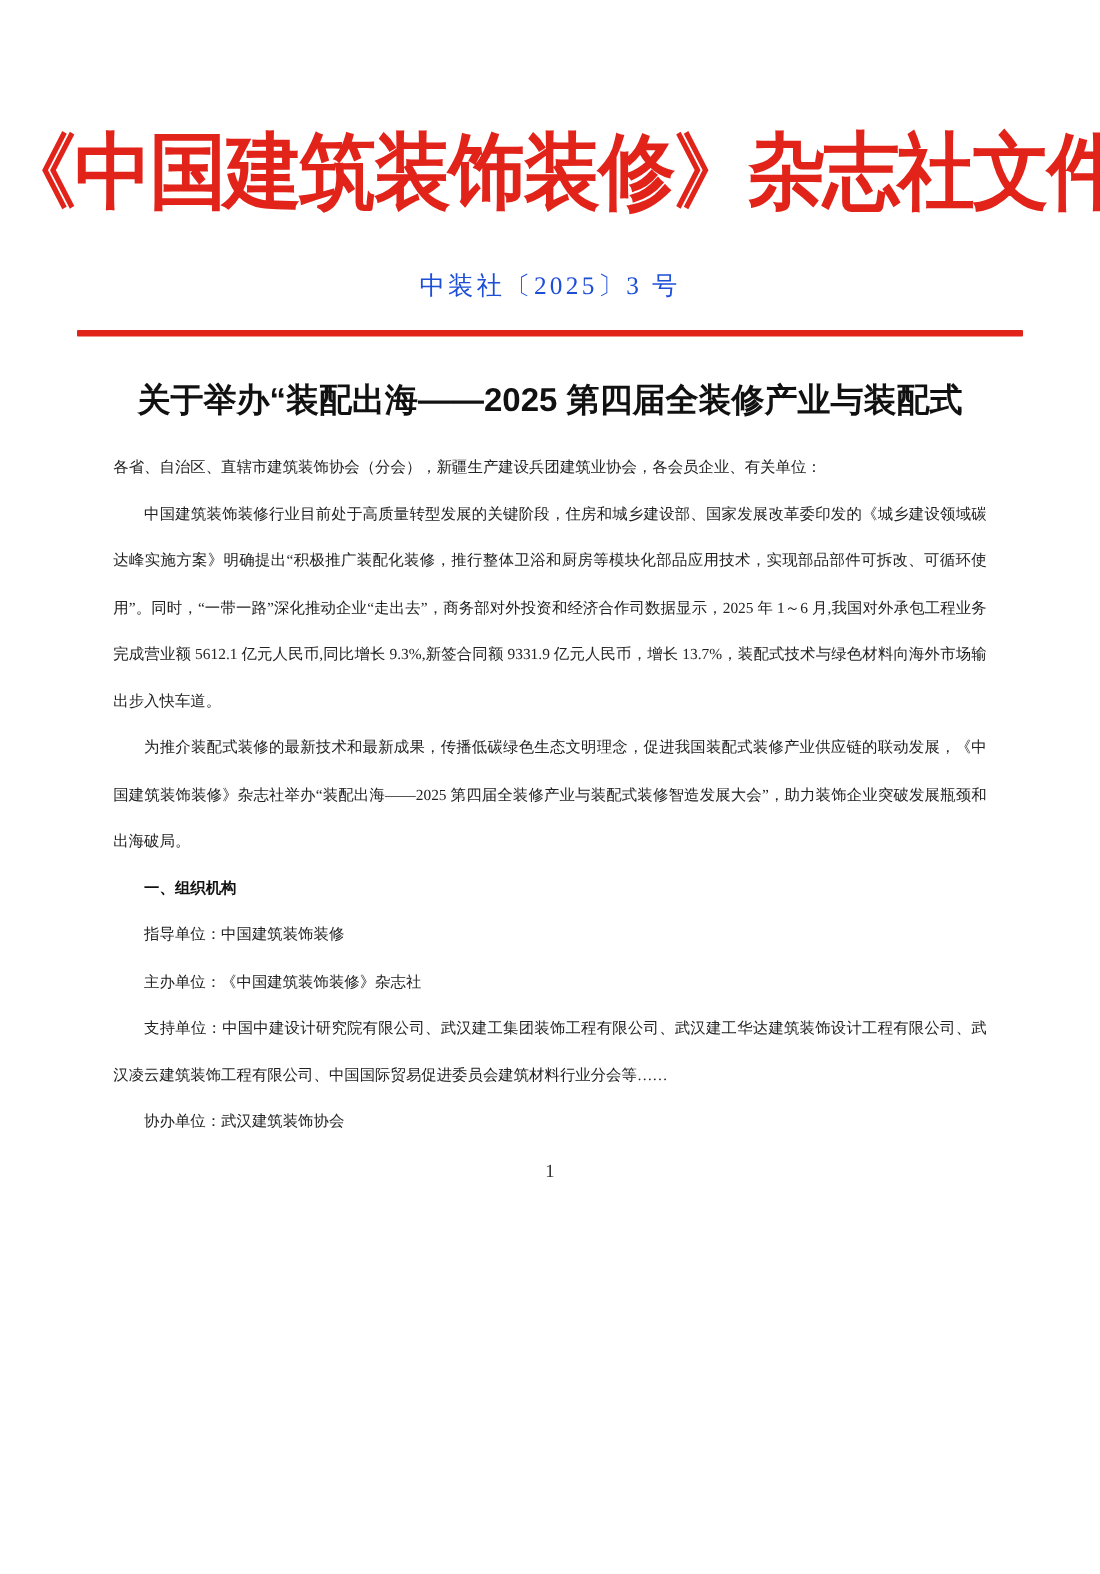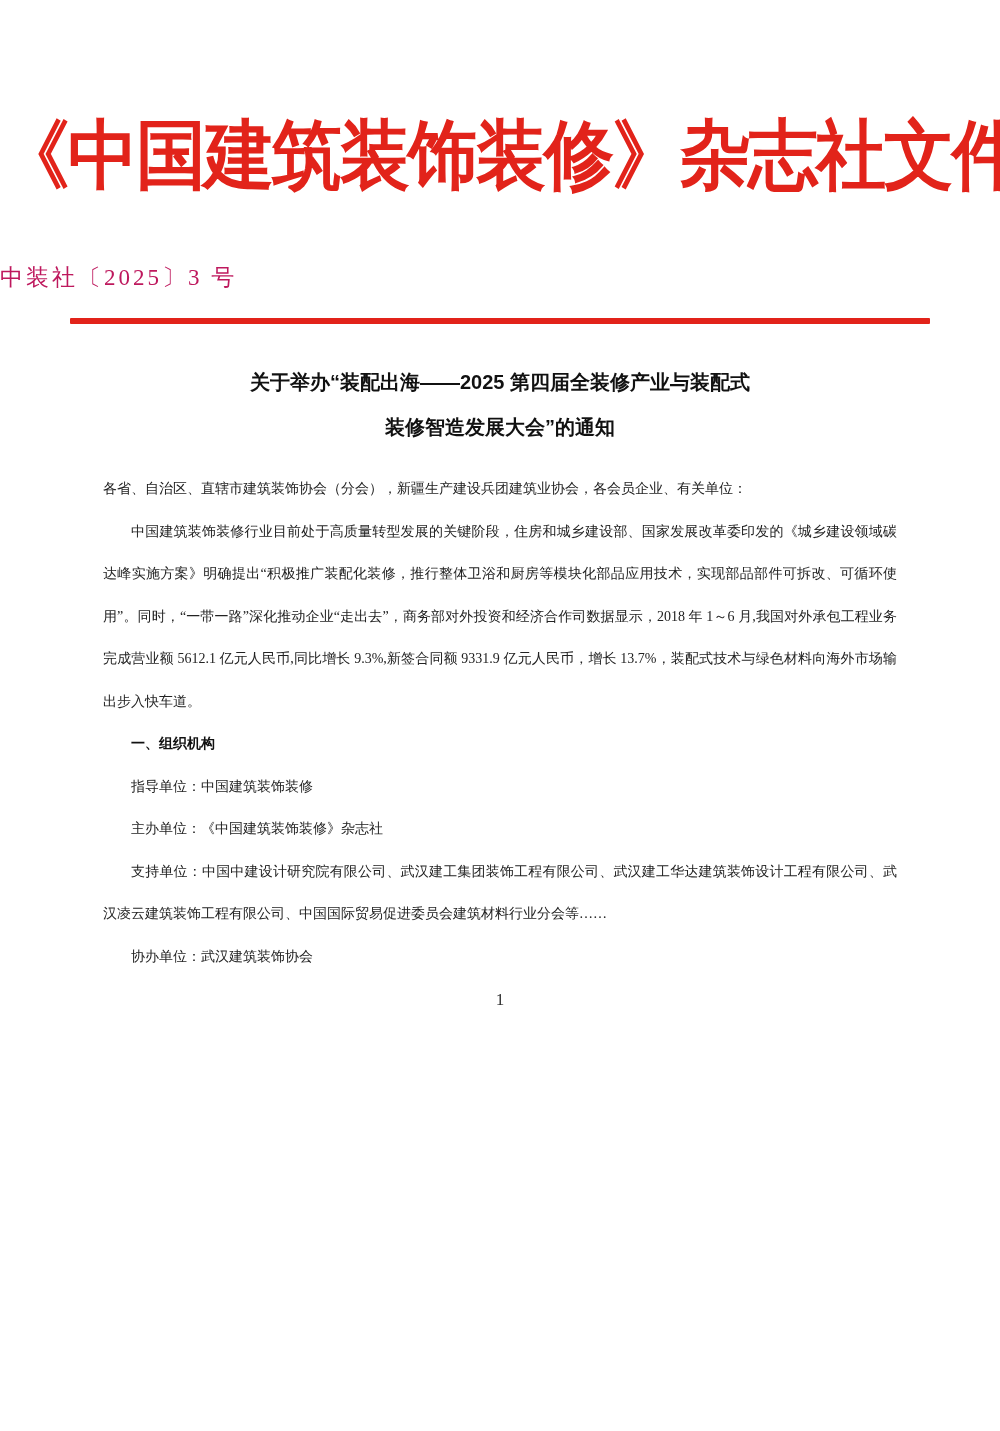--- a/index.html
+++ b/index.html
@@ -23,40 +23,40 @@
     font-weight: bold;
     font-size: 70px;
     line-height: 92px;
     color: var(--accent, #e2231a);
     white-space: nowrap;
     letter-spacing: -2px;
     transform: scaleY(1.08);
     transform-origin: top center;
   }
   .doc-number {
-    margin-top: 74px;
-    text-align: left;
+    margin-top: 56px;
+    text-align: center;
     font-family: "Liberation Serif", "DejaVu Serif", serif;
     font-size: 23px;
     line-height: 28px;
     letter-spacing: 3px;
-    color: #be185d;
+    color: #1d4ed8;
   }
   .red-rule {
     margin: 26px 70px 0 70px;
     height: 6px;
     background: var(--accent, #e2231a);
     border-radius: 1px;
   }
   .notice-title {
     margin-top: 36px;
     text-align: center;
     font-family: "Liberation Sans", "DejaVu Sans", sans-serif;
     font-weight: bold;
-    font-size: 20px;
+    font-size: 30px;
     line-height: 45px;
     color: #111111;
   }
   .body-text {
     margin: 18px 103px 0 103px;
     font-family: "Liberation Serif", "DejaVu Serif", serif;
     font-size: 14px;
     line-height: 42.5px;
     text-align: justify;
     color: #222222;
@@ -88,26 +88,26 @@
 <div class="page">
 
   <div class="letterhead">《中国建筑装饰装修》杂志社文件</div>
 
   <div class="doc-number">中装社〔2025〕3 号</div>
 
   <div class="red-rule"></div>
 
   <div class="notice-title">
     <div>关于举办“装配出海——2025 第四届全装修产业与装配式</div>
-    <div>装修智造发展大会”的通知</div>
   </div>
 
   <div class="body-text">
     <p>各省、自治区、直辖市建筑装饰协会（分会），新疆生产建设兵团建筑业协会，各会员企业、有关单位：</p>
-    <p class="para-indent">中国建筑装饰装修行业目前处于高质量转型发展的关键阶段，住房和城乡建设部、国家发展改革委印发的《城乡建设领域碳达峰实施方案》明确提出“积极推广装配化装修，推行整体卫浴和厨房等模块化部品应用技术，实现部品部件可拆改、可循环使用”。同时，“一带一路”深化推动企业“走出去”，商务部对外投资和经济合作司数据显示，2018 年 1～6 月,我国对外承包工程业务完成营业额 5612.1 亿元人民币,同比增长 9.3%,新签合同额 9331.9 亿元人民币，增长 13.7%，装配式技术与绿色材料向海外市场输出步入快车道。</p>
+    <p class="para-indent">中国建筑装饰装修行业目前处于高质量转型发展的关键阶段，住房和城乡建设部、国家发展改革委印发的《城乡建设领域碳达峰实施方案》明确提出“积极推广装配化装修，推行整体卫浴和厨房等模块化部品应用技术，实现部品部件可拆改、可循环使用”。同时，“一带一路”深化推动企业“走出去”，商务部对外投资和经济合作司数据显示，2025 年 1～6 月,我国对外承包工程业务完成营业额 5612.1 亿元人民币,同比增长 9.3%,新签合同额 9331.9 亿元人民币，增长 13.7%，装配式技术与绿色材料向海外市场输出步入快车道。</p>
+    <p class="para-indent">为推介装配式装修的最新技术和最新成果，传播低碳绿色生态文明理念，促进我国装配式装修产业供应链的联动发展，《中国建筑装饰装修》杂志社举办“装配出海——2025 第四届全装修产业与装配式装修智造发展大会”，助力装饰企业突破发展瓶颈和出海破局。</p>
     <p class="section-heading">一、组织机构</p>
     <p class="para-indent">指导单位：中国建筑装饰装修</p>
     <p class="para-indent">主办单位：《中国建筑装饰装修》杂志社</p>
     <p class="para-indent">支持单位：中国中建设计研究院有限公司、武汉建工集团装饰工程有限公司、武汉建工华达建筑装饰设计工程有限公司、武汉凌云建筑装饰工程有限公司、中国国际贸易促进委员会建筑材料行业分会等……</p>
     <p class="para-indent">协办单位：武汉建筑装饰协会</p>
   </div>
 
   <div class="page-number">1</div>
 
 </div>

